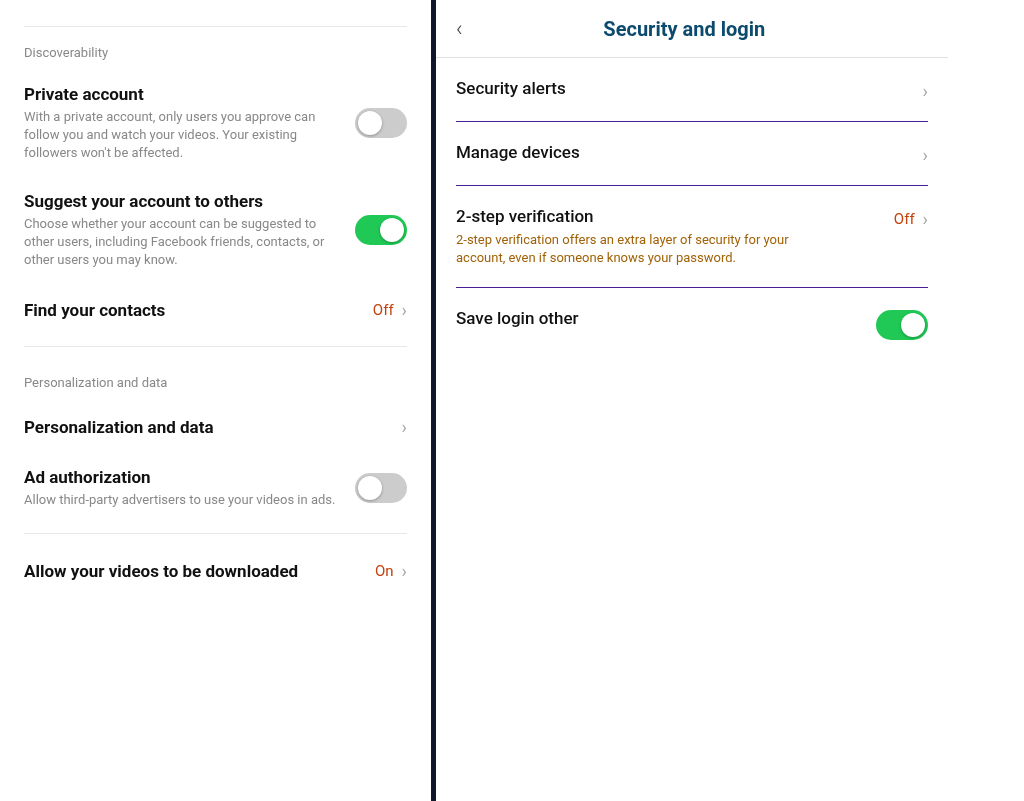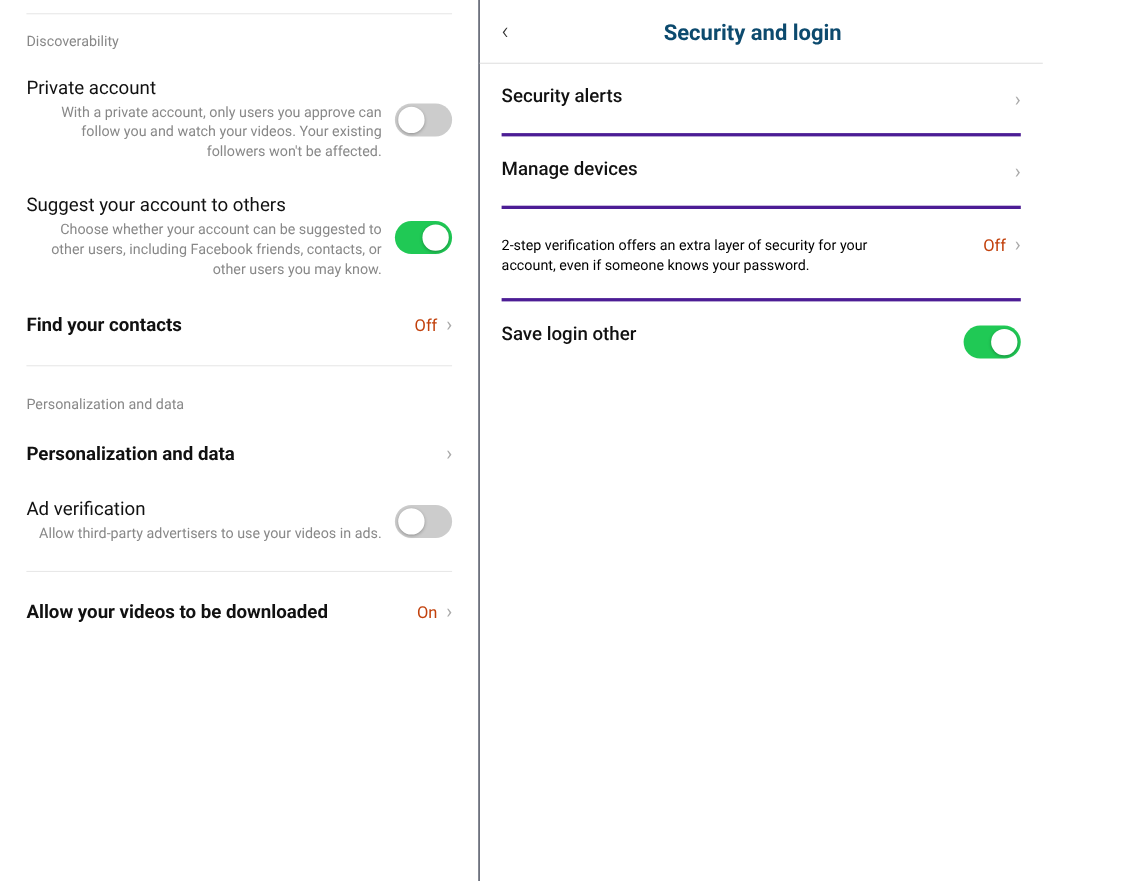--- a/index.html
+++ b/index.html
@@ -8,22 +8,22 @@
       background: #fff;
       display: flex;
       width: 1024px;
       min-height: 801px;
       overflow: hidden;
     }
 
     
     .left-panel {
       width: 436px;
-      padding: 4px 24px;
-      border-right: 1px solid #0f172a;
+      padding: 18px 24px;
+      border-right: 5px solid #0f172a;
     }
 
     
     .right-panel {
       width: 512px;
       padding: 0;
     }
 
     
     .section-label {
@@ -46,32 +46,31 @@
       justify-content: space-between;
       padding: 14px 0;
     }
 
     .setting-row-content {
       flex: 1;
     }
 
     .setting-title {
       font-size: 17px;
-      font-weight: 400;
+      font-weight: 700;
       color: #111;
       margin-bottom: 2px;
     }
 
     .setting-desc {
       font-size: 13px;
       color: #888;
       line-height: 1.4;
       max-width: 380px;
       margin-top: 4px;
-      text-align: right;
     }
 
     
     .toggle {
       position: relative;
       width: 52px;
       height: 30px;
       flex-shrink: 0;
       margin-left: 12px;
     }
@@ -174,40 +173,40 @@
 
     .right-panel-body {
       padding: 0 20px;
     }
 
     .right-setting-row {
       display: flex;
       align-items: flex-start;
       justify-content: space-between;
       padding: 20px 0;
-      border-bottom: 3px solid #4c1d95;
+      border-bottom: 1px solid #4c1d95;
     }
 
     .right-setting-row:last-child {
       border-bottom: none;
     }
 
     .right-setting-content {
       flex: 1;
     }
 
     .right-setting-title {
       font-size: 17px;
       font-weight: 500;
       color: #111;
     }
 
     .right-setting-desc {
       font-size: 13px;
-      color: #000000;
+      color: #a16207;
       margin-top: 5px;
       line-height: 1.4;
       max-width: 340px;
     }
 
     .right-setting-right {
       display: flex;
       align-items: center;
       gap: 4px;
       margin-left: 12px;
@@ -271,21 +270,21 @@
     <div class="nav-row-content">
       <div class="nav-row-title">Personalization and data</div>
     </div>
     <div class="nav-row-right">
       <span class="chevron">›</span>
     </div>
   </div>
 
   <div class="setting-row">
     <div class="setting-row-content">
-      <div class="setting-title">Ad verification</div>
+      <div class="setting-title">Ad authorization</div>
       <div class="setting-desc">Allow third-party advertisers to use your videos in ads.</div>
     </div>
     <div class="toggle">
       <div class="toggle-track off">
         <div class="toggle-thumb"></div>
       </div>
     </div>
   </div>
 
   <div class="divider"></div>
@@ -323,20 +322,21 @@
       <div class="right-setting-content">
         <div class="right-setting-title">Manage devices</div>
       </div>
       <div class="right-setting-right">
         <span class="chevron">›</span>
       </div>
     </div>
 
     <div class="right-setting-row">
       <div class="right-setting-content">
+        <div class="right-setting-title">2-step verification</div>
         <div class="right-setting-desc">2-step verification offers an extra layer of security for your account, even if someone knows your password.</div>
       </div>
       <div class="right-setting-right">
         <span class="status-text">Off</span>
         <span class="chevron">›</span>
       </div>
     </div>
 
     <div class="right-setting-row">
       <div class="right-setting-content">

